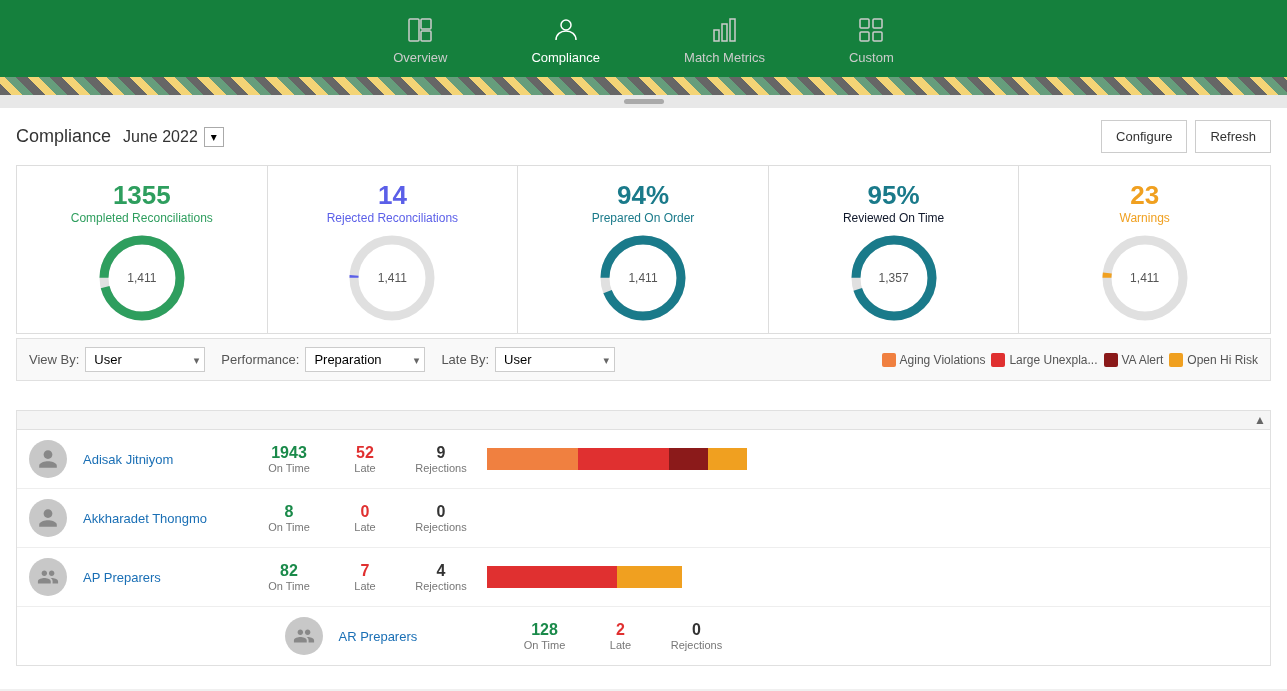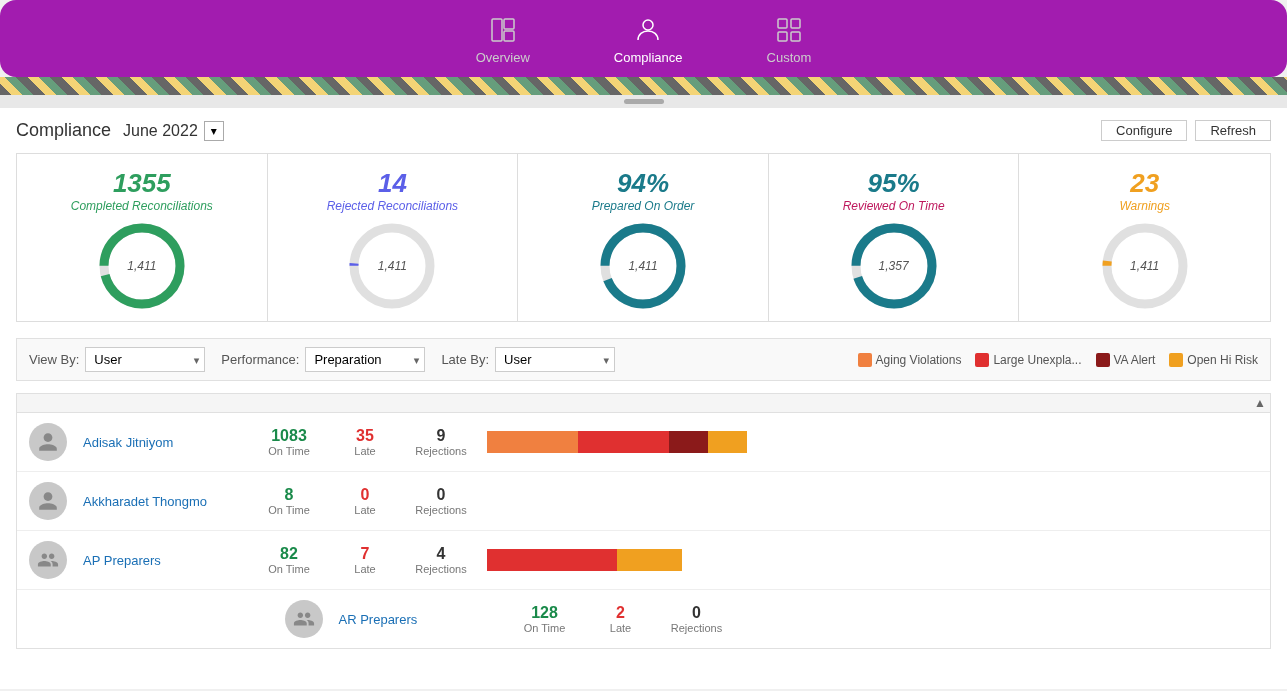--- a/index.html
+++ b/index.html
@@ -1,27 +1,26 @@
 <!DOCTYPE html>
 <html><head>
   <meta charset="utf-8">
   <style>
     * { box-sizing: border-box; margin: 0; padding: 0; }
     body { font-family: Arial, sans-serif; background: #f0f0f0; overflow-x: hidden; }
 
     
     .top-nav {
-      background: #a21caf;
+      background: #15803d;
       display: flex;
       justify-content: center;
       align-items: flex-end;
       gap: 60px;
       padding: 12px 0 8px;
       position: relative;
-      border-radius: 16px;
     }
     .nav-item {
       display: flex;
       flex-direction: column;
       align-items: center;
       color: #ccc;
       font-size: 13px;
       cursor: pointer;
       gap: 6px;
       padding: 4px 12px;
@@ -95,33 +94,32 @@
       cursor: pointer;
       font-size: 12px;
     }
     .header-right {
       display: flex;
       gap: 8px;
     }
     .btn {
       border: 1px solid #ccc;
       background: #fff;
-      padding: 2px 14px;
+      padding: 8px 14px;
       font-size: 13px;
       cursor: pointer;
       color: #333;
     }
 
     
     .kpi-row {
       display: grid;
       grid-template-columns: repeat(5, 1fr);
       border: 1px solid #ddd;
-      margin-bottom: 16px;
-      font-style: italic;
+      margin-bottom: 4px;
     }
     .kpi-card {
       padding: 14px 10px 10px;
       text-align: center;
       border-right: 1px solid #ddd;
       display: flex;
       flex-direction: column;
       align-items: center;
     }
     .kpi-card:last-child { border-right: none; }
@@ -143,21 +141,21 @@
       font-size: 12px;
       color: #555;
       font-weight: 500;
     }
 
     
     .controls-row {
       display: flex;
       align-items: center;
       gap: 16px;
-      margin-bottom: 12px;
+      margin-bottom: 29px;
       background: #f9f9f9;
       padding: 8px 12px;
       border: 1px solid #e0e0e0;
       flex-wrap: wrap;
     }
     .control-group {
       display: flex;
       align-items: center;
       gap: 6px;
     }
@@ -186,21 +184,21 @@
       transform: translateY(-50%);
       pointer-events: none;
       font-size: 11px;
       color: #666;
     }
 
     
     .legend {
       display: flex;
       align-items: center;
-      gap: 14px;
+      gap: 6px;
       margin-left: auto;
     }
     .legend-item {
       display: flex;
       align-items: center;
       gap: 4px;
       font-size: 12px;
       color: #555;
     }
     .legend-dot {
@@ -298,20 +296,28 @@
       <rect x="15" y="15" width="10" height="10" rx="1"></rect>
     </svg>
     <span>Overview</span>
   </div>
   <div class="nav-item active">
     <svg viewBox="0 0 28 28" class="nav-icon-svg" style="stroke:#fff">
       <circle cx="14" cy="9" r="5"></circle>
       <path d="M4 24c0-5.5 4.5-9 10-9s10 3.5 10 9"></path>
     </svg>
     <span>Compliance</span>
+  </div>
+  <div class="nav-item">
+    <svg viewBox="0 0 28 28" class="nav-icon-svg">
+      <rect x="3" y="14" width="5" height="11"></rect>
+      <rect x="11" y="8" width="5" height="17"></rect>
+      <rect x="19" y="3" width="5" height="22"></rect>
+    </svg>
+    <span>Match Metrics</span>
   </div>
   <div class="nav-item">
     <svg viewBox="0 0 28 28" class="nav-icon-svg">
       <rect x="3" y="3" width="9" height="9" rx="1"></rect>
       <rect x="16" y="3" width="9" height="9" rx="1"></rect>
       <rect x="3" y="16" width="9" height="9" rx="1"></rect>
       <rect x="16" y="16" width="9" height="9" rx="1"></rect>
     </svg>
     <span>Custom</span>
   </div>
@@ -362,21 +368,21 @@
         <div class="kpi-value" style="color: rgb(26, 122, 138);">94%</div>
         <div class="kpi-label" style="color: rgb(26, 122, 138);">Prepared On Order</div>
         <div class="donut-wrap" style="width: 90px; height: 90px; position: relative;"><svg width="90" height="90" viewBox="0 0 90 90">
             <circle cx="45" cy="45" r="38" fill="none" stroke="#e0e0e0" stroke-width="9"></circle>
             <circle cx="45" cy="45" r="38" fill="none" stroke="#1a7a8a" stroke-width="9" stroke-dasharray="224.4353791724548 14.325662500369475" stroke-dashoffset="59.690260418206066" transform="rotate(-90, 45, 45)"></circle>
             <circle cx="45" cy="45" r="26" fill="#fff"></circle>
           </svg><div class="donut-center">1,411</div></div>
       </div>
       <div class="kpi-card">
         <div class="kpi-value" style="color: rgb(26, 122, 138);">95%</div>
-        <div class="kpi-label" style="color: #be185d;">Reviewed On Time</div>
+        <div class="kpi-label" style="color: #0f172a;">Reviewed On Time</div>
         <div class="donut-wrap" style="width: 90px; height: 90px; position: relative;"><svg width="90" height="90" viewBox="0 0 90 90">
             <circle cx="45" cy="45" r="38" fill="none" stroke="#e0e0e0" stroke-width="9"></circle>
             <circle cx="45" cy="45" r="38" fill="none" stroke="#1a7a8a" stroke-width="9" stroke-dasharray="226.82298958918304 11.938052083641224" stroke-dashoffset="59.690260418206066" transform="rotate(-90, 45, 45)"></circle>
             <circle cx="45" cy="45" r="26" fill="#fff"></circle>
           </svg><div class="donut-center">1,357</div></div>
       </div>
       <div class="kpi-card">
         <div class="kpi-value" style="color: rgb(240, 160, 32);">23</div>
         <div class="kpi-label" style="color: rgb(240, 160, 32);">Warnings</div>
         <div class="donut-wrap" style="width: 90px; height: 90px; position: relative;"><svg width="90" height="90" viewBox="0 0 90 90">
@@ -438,25 +444,25 @@
     </div>
     <div class="scroll-area" id="data-rows">
     <div class="data-row">
           <div class="avatar-circle">
             <svg viewBox="0 0 24 24">
               <path d="M12 12c2.7 0 4.8-2.1 4.8-4.8S14.7 2.4 12 2.4 7.2 4.5 7.2 7.2 9.3 12 12 12zm0 2.4c-3.2 0-9.6 1.6-9.6 4.8v2.4h19.2v-2.4c0-3.2-6.4-4.8-9.6-4.8z" fill="#888"></path>
             </svg>
           </div>
           <div class="user-name">Adisak Jitniyom</div>
           <div class="metric-group">
-            <div class="metric-value green">1083</div>
+            <div class="metric-value green">1943</div>
             <div class="metric-sub">On Time</div>
           </div>
           <div class="metric-group">
-            <div class="metric-value red">35</div>
+            <div class="metric-value red">52</div>
             <div class="metric-sub">Late</div>
           </div>
           <div class="metric-group">
             <div class="metric-value black">9</div>
             <div class="metric-sub">Rejections</div>
           </div>
           <div class="row-bar">
             <div class="bar-seg" style="background: rgb(240, 128, 64); width: 35%;"></div>
             <div class="bar-seg" style="background: rgb(224, 48, 48); width: 35%;"></div>
             <div class="bar-seg" style="background: rgb(139, 26, 26); width: 15%;"></div>

